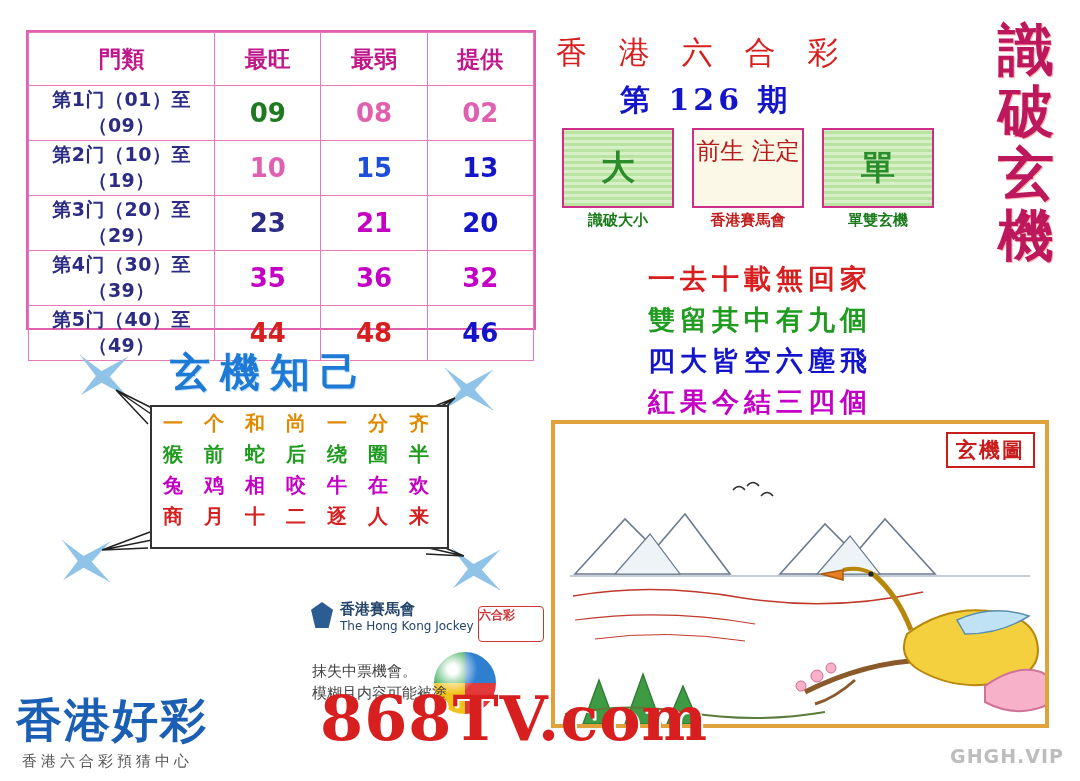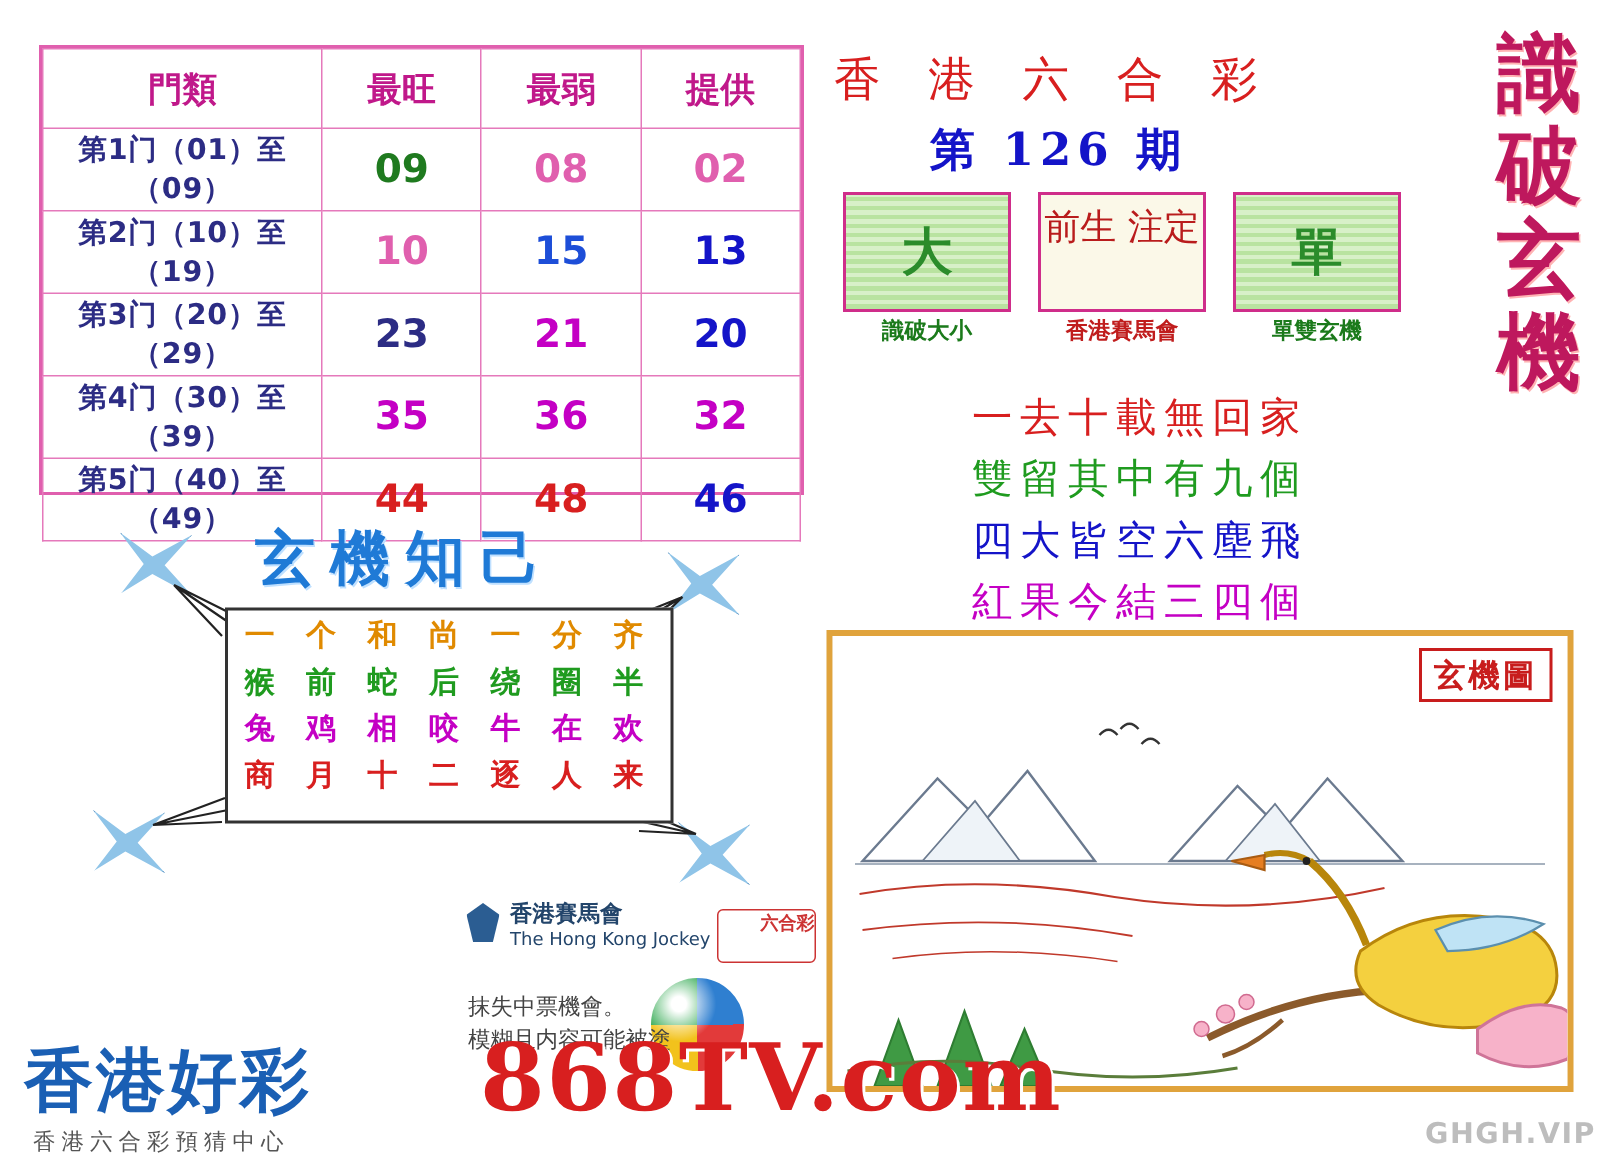--- a/index.html
+++ b/index.html
@@ -80,21 +80,21 @@
   }
   .bx.b1 { left:0; }
   .bx.b2 { left:130px; }
   .bx.b3 { left:260px; }
   .bx.b2 .cap { color:#c01d1d; }
   .bx.b3 .cap { color:#1b7a1b; }
 
   
   .poem-r { position:absolute; left:570px; top:258px; width:380px; }
   .poem-r div {
-    font-size:27px; font-weight:normal; letter-spacing:5px;
+    font-size:27px; font-weight:bold; letter-spacing:5px;
     font-family:"DejaVu Serif", serif; line-height:41px; text-align:center;
   }
   .pl0 { color:#d81f1f; }
   .pl1 { color:#1f9b1f; }
   .pl2 { color:#1414c8; }
   .pl3 { color:#c400c4; }
 
   
   .xuanji-title {
     position:absolute; left:170px; top:345px;
@@ -144,21 +144,21 @@
   .jockey .cn { font-size:15px; color:#23456b; font-weight:bold; }
   .jockey .en { font-size:12px; color:#23456b; }
   .jockey-mark {
     position:absolute; left:-1px; top:2px; width:22px; height:26px;
     background:#2b5d92;
     clip-path:polygon(50% 0,100% 30%,80% 100%,20% 100%,0 30%);
   }
   .hk6-logo {
     position:absolute; left:478px; top:606px; width:64px; height:34px;
     border:1px solid #c33; border-radius:4px; background:#fff;
-    font-size:12px; color:#c33; text-align:right; line-height:16px;
+    font-size:12px; color:#c33; text-align:left; line-height:16px;
     font-weight:bold;
   }
   .blurnote {
     position:absolute; left:312px; top:660px; width:250px;
     font-size:15px; color:#444; line-height:22px;
   }
   .ball {
     position:absolute; left:432px; top:650px; width:62px; height:62px;
     border-radius:50%;
     background:

